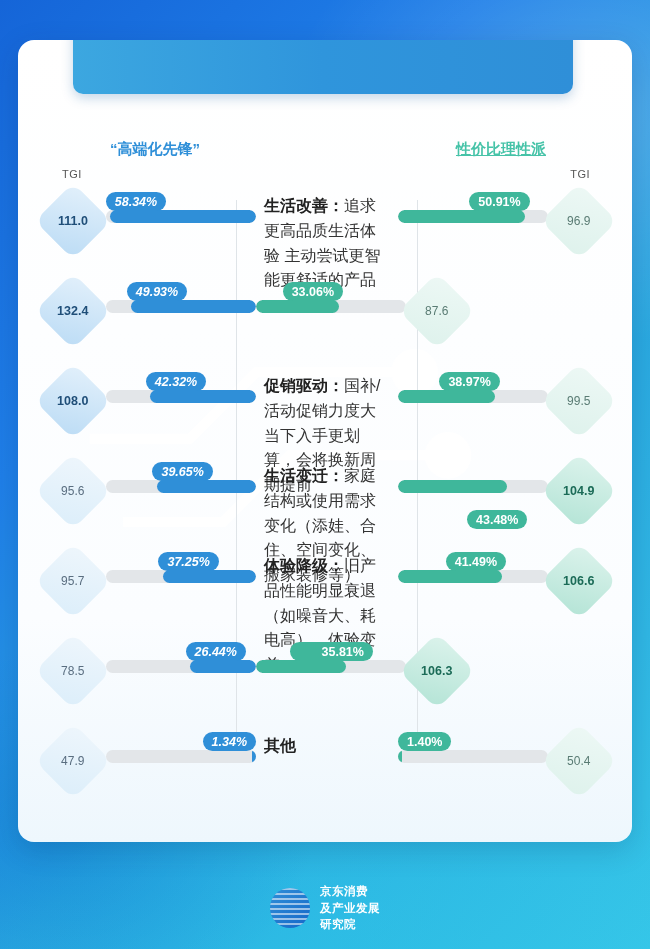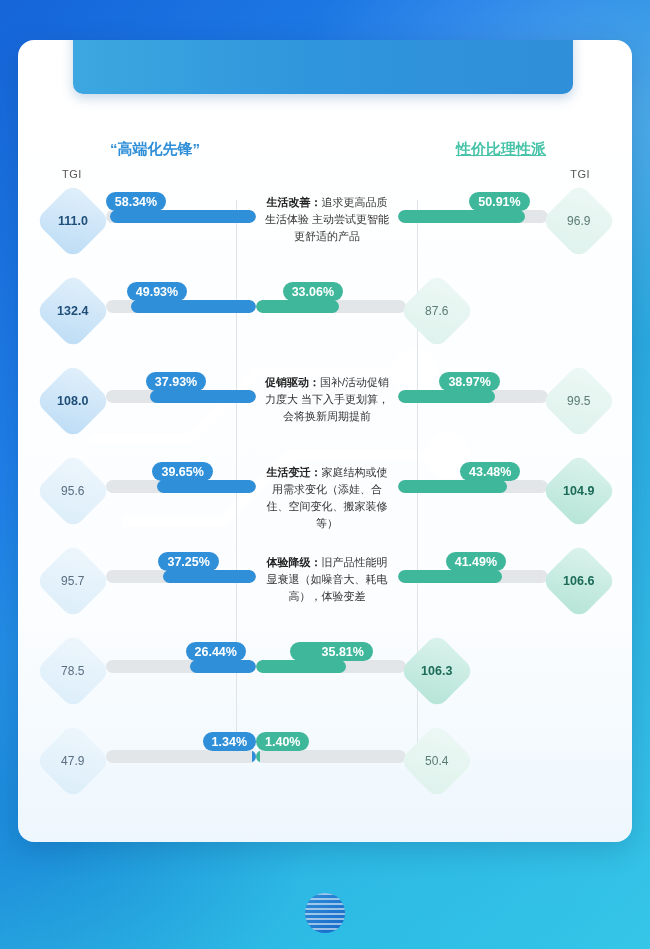--- a/index.html
+++ b/index.html
@@ -115,30 +115,30 @@
   .pill {
     position: absolute;
     top: -18px;
     color: #fff;
     font-size: 12.5px;
     font-weight: bold;
     padding: 2.5px 9px;
     border-radius: 11px;
     white-space: nowrap;
   }
-  .pill.blue  { background: #2f8fd8; }
+  .pill.blue  { background: #2f8fd8; font-style: italic; }
   .pill.green { background: #3fb79b; }
   .pill.left-anchor  { right: 0; }
   .pill.right-anchor { left: 0; }
 
   
   .label {
     flex: 1;
-    text-align: center;
-    font-size: 11px;
+    text-align: left;
+    font-size: 16px;
     line-height: 1.55;
     color: #222;
     padding: 6px 8px 0 8px;
     font-weight: bold;
   }
   .label .norm { font-weight: normal; color:#333; }
 
   
   .divider {
     position: absolute;
@@ -255,21 +255,21 @@
         </div>
       </div>
       <div class="row">
         <div class="tgi l blue-strong">
           <span>108.0</span>
         </div>
         <div class="bar-area left">
           <div class="track" style="right:0;">
             <div class="fill blue" style="width:105.8px; margin-left:44.2px;"></div>
           </div>
-          <div class="pill blue left-anchor" style="right:49.8px;">37.93%</div>
+          <div class="pill blue left-anchor" style="right:49.8px;">42.32%</div>
         </div>
         <div class="label"><span>促销驱动：</span><span class="norm">国补/活动促销力度大 当下入手更划算，会将换新周期提前</span></div>
         <div class="bar-area right">
           <div class="track" style="left:0;">
             <div class="fill green" style="width:97.425px;"></div>
           </div>
           <div class="pill green right-anchor" style="left:41.425px;">38.97%</div>
         </div>
         <div class="tgi r green-weak">
           <span>99.5</span>
@@ -283,21 +283,21 @@
           <div class="track" style="right:0;">
             <div class="fill blue" style="width:99.125px; margin-left:50.875px;"></div>
           </div>
           <div class="pill blue left-anchor" style="right:43.125px;">39.65%</div>
         </div>
         <div class="label"><span>生活变迁：</span><span class="norm">家庭结构或使用需求变化（添娃、合住、空间变化、搬家装修等）</span></div>
         <div class="bar-area right">
           <div class="track" style="left:0;">
             <div class="fill green" style="width:108.69999999999999px;"></div>
           </div>
-          <div class="pill green right-anchor" style="left:62px;">43.48%</div>
+          <div class="pill green right-anchor" style="left:69px;margin-top:48px;">43.48%</div>
         </div>
         <div class="tgi r green-strong">
           <span>104.9</span>
         </div>
       </div>
       <div class="row">
         <div class="tgi l blue-weak">
           <span>95.7</span>
         </div>
         <div class="bar-area left">
@@ -340,29 +340,35 @@
       <div class="row last">
         <div class="tgi l blue-weak">
           <span>47.9</span>
         </div>
         <div class="bar-area left">
           <div class="track" style="right:0;">
             <div class="fill blue" style="width:4px; margin-left:146px;"></div>
           </div>
           <div class="pill blue left-anchor" style="right:0px;">1.34%</div>
         </div>
+        <div class="label"><span>其他</span><span class="norm"></span></div>
         <div class="bar-area right">
           <div class="track" style="left:0;">
             <div class="fill green" style="width:4px;"></div>
           </div>
           <div class="pill green right-anchor" style="left:0px;">1.40%</div>
         </div>
         <div class="tgi r green-weak">
           <span>50.4</span>
         </div>
       </div>
     </div>
 
 </div>
 
 <div class="footer">
   <div class="logo-mark"></div>
+  <div class="logo-text">
+    <div>京东消费</div>
+    <div>及产业发展</div>
+    <div>研究院</div>
+  </div>
 </div>
 
 </body></html>

